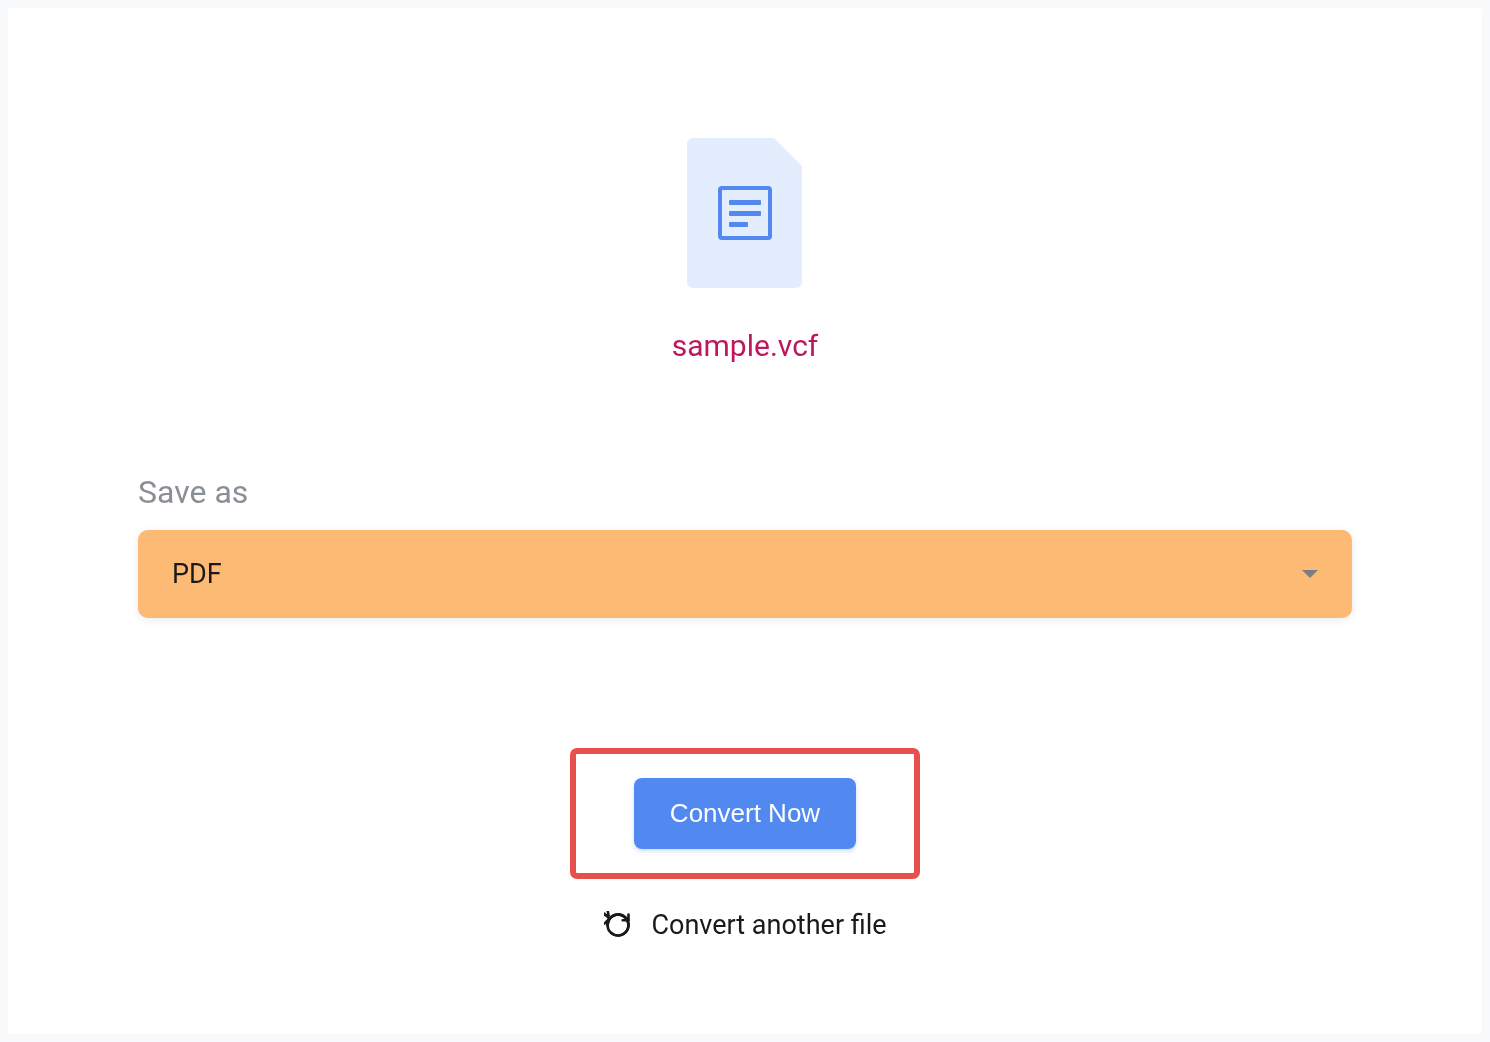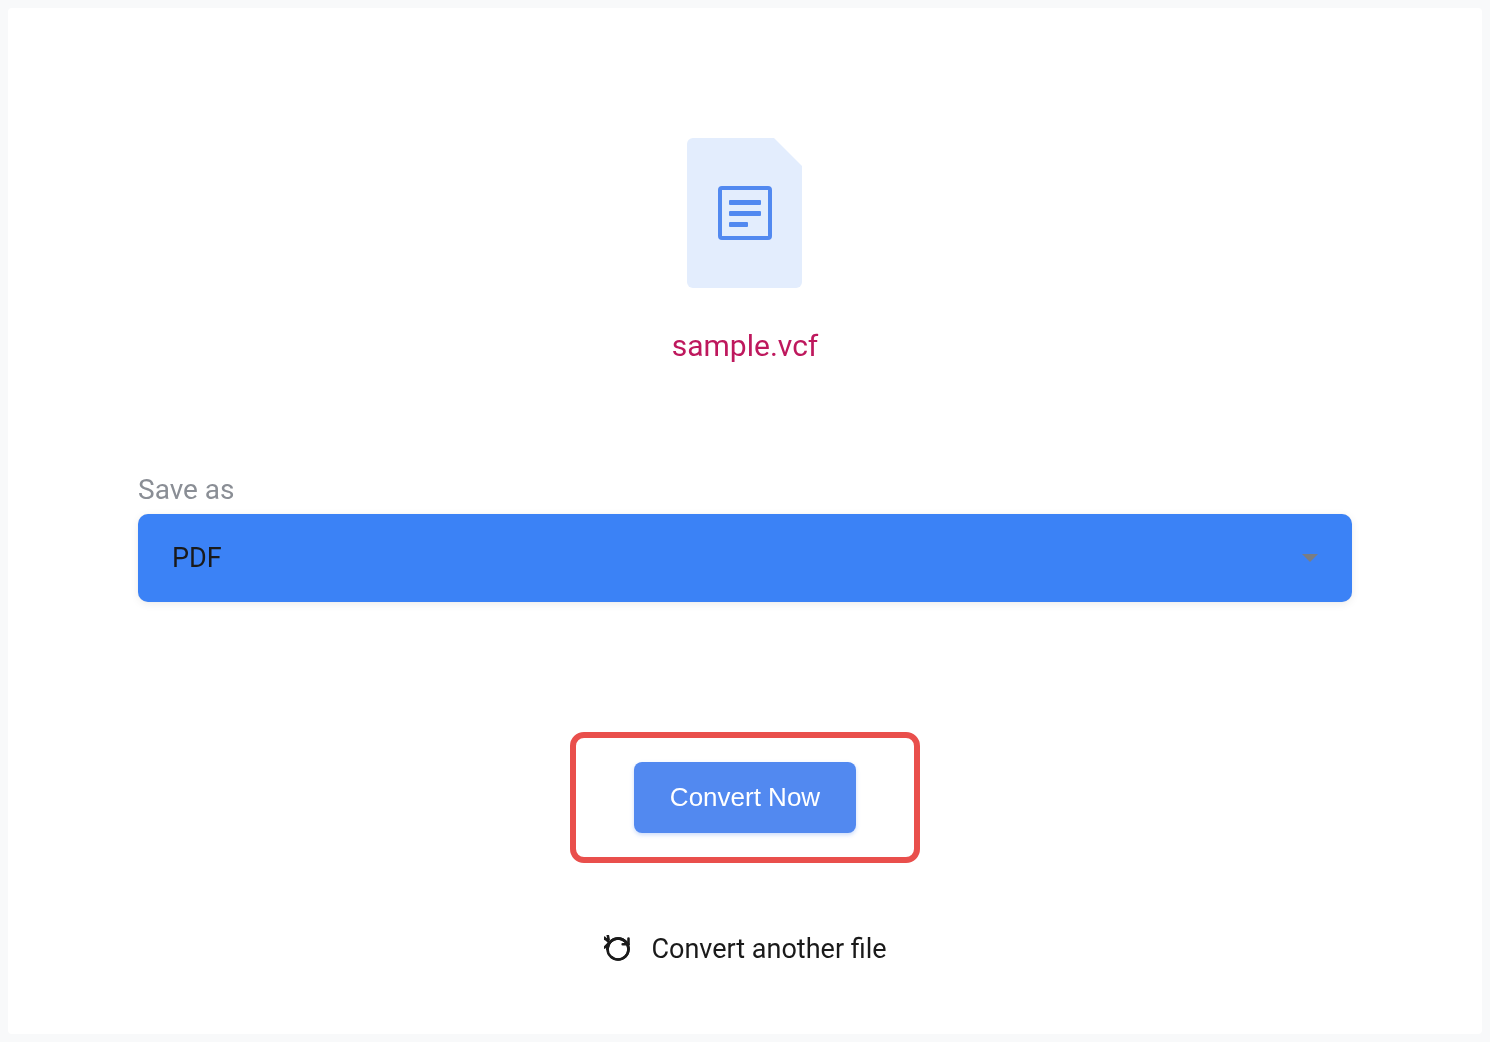--- a/index.html
+++ b/index.html
@@ -85,30 +85,30 @@
       color: #be185d;
       font-weight: 400;
     }
     
     .save-as-section {
       width: 100%;
       margin-bottom: 130px;
     }
     
     .save-as-label {
-      font-size: 28px;
+      font-size: 32px;
       color: #8a8e95;
-      margin-bottom: 8px;
+      margin-bottom: 19px;
       font-weight: 400;
     }
     
     .dropdown {
       width: 100%;
       height: 88px;
-      background: #3b82f6;
+      background: #fdba74;
       border: none;
       border-radius: 10px;
       box-shadow: 0 2px 8px rgba(0, 0, 0, 0.08), 0 0 1px rgba(0, 0, 0, 0.1);
       display: flex;
       align-items: center;
       justify-content: space-between;
       padding: 0 34px;
       cursor: pointer;
     }
     
@@ -121,23 +121,23 @@
     .dropdown-arrow {
       width: 0;
       height: 0;
       border-left: 8px solid transparent;
       border-right: 8px solid transparent;
       border-top: 8px solid #7a7d82;
     }
     
     .convert-button-wrapper {
       border: 6px solid #e94f4c;
-      border-radius: 14px;
+      border-radius: 7px;
       padding: 24px 58px;
-      margin-bottom: 70px;
+      margin-bottom: 30px;
     }
     
     .convert-button {
       background: #5289f0;
       color: #ffffff;
       border: none;
       border-radius: 8px;
       padding: 20px 36px;
       font-size: 26px;
       font-weight: 400;

